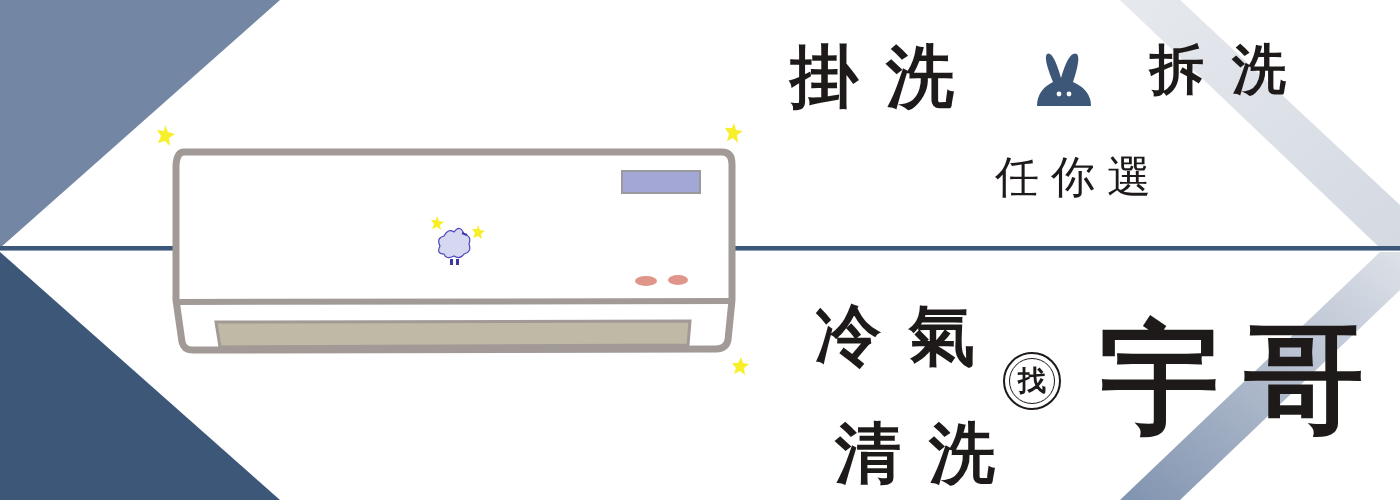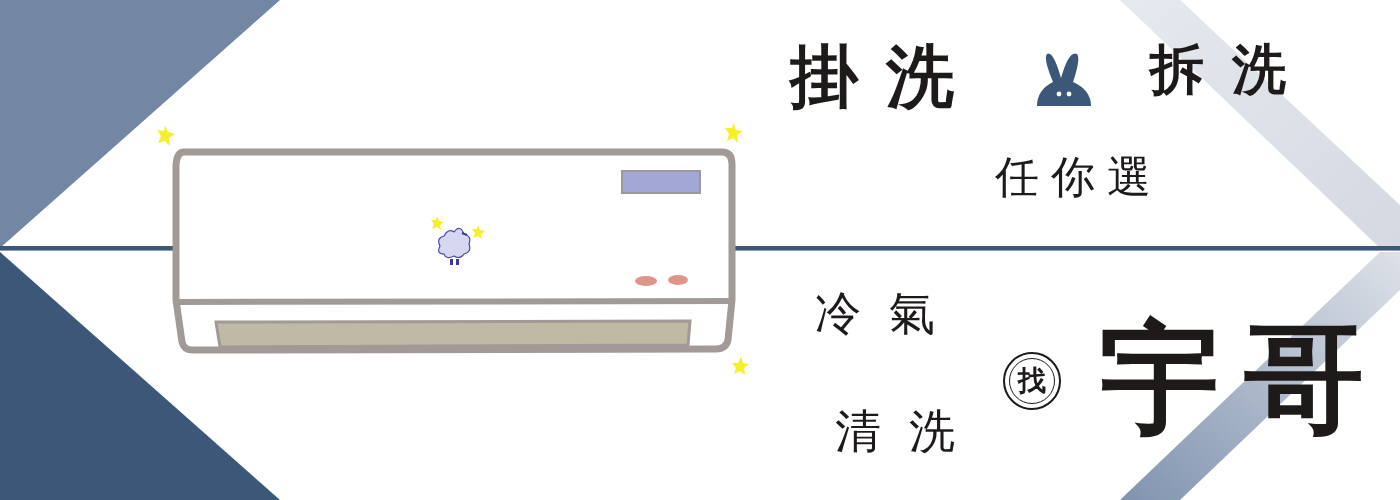--- a/index.html
+++ b/index.html
@@ -15,21 +15,21 @@
       font-family: "DejaVu Serif", serif;
       letter-spacing: 0;
       line-height: 1;
       white-space: nowrap;
     }
     .title-left { left: 790px; top: 42px; font-size: 68px; font-weight: bold; }
     .title-left span, .title-right span { display: inline-block; margin-right: 28px; }
     .title-right { left: 1150px; top: 42px; font-size: 54px; font-weight: bold; }
     .subtitle { left: 976px; top: 155px; font-size: 44px; margin-left: 19px; }
     .subtitle span { display: inline-block; margin-right: 12px; }
-    .col-text { font-size: 46px; font-weight: normal; }
+    .col-text { font-size: 66px; font-weight: bold; margin-top: 12px; }
     .col-text span { display: inline-block; margin-right: 28px; }
     .line1 { left: 815px; top: 290px; }
     .line2 { left: 835px; top: 408px; }
     .brand { left: 1100px; top: 318px; font-size: 120px; font-weight: bold; }
     .brand span { display: inline-block; margin-right: 24px; }
     .seal {
       position: absolute; left: 1003px; top: 352px; width: 58px; height: 58px;
       border: 2px solid #1f1a1a; border-radius: 50%; box-sizing: border-box;
     }
     .seal-inner {

